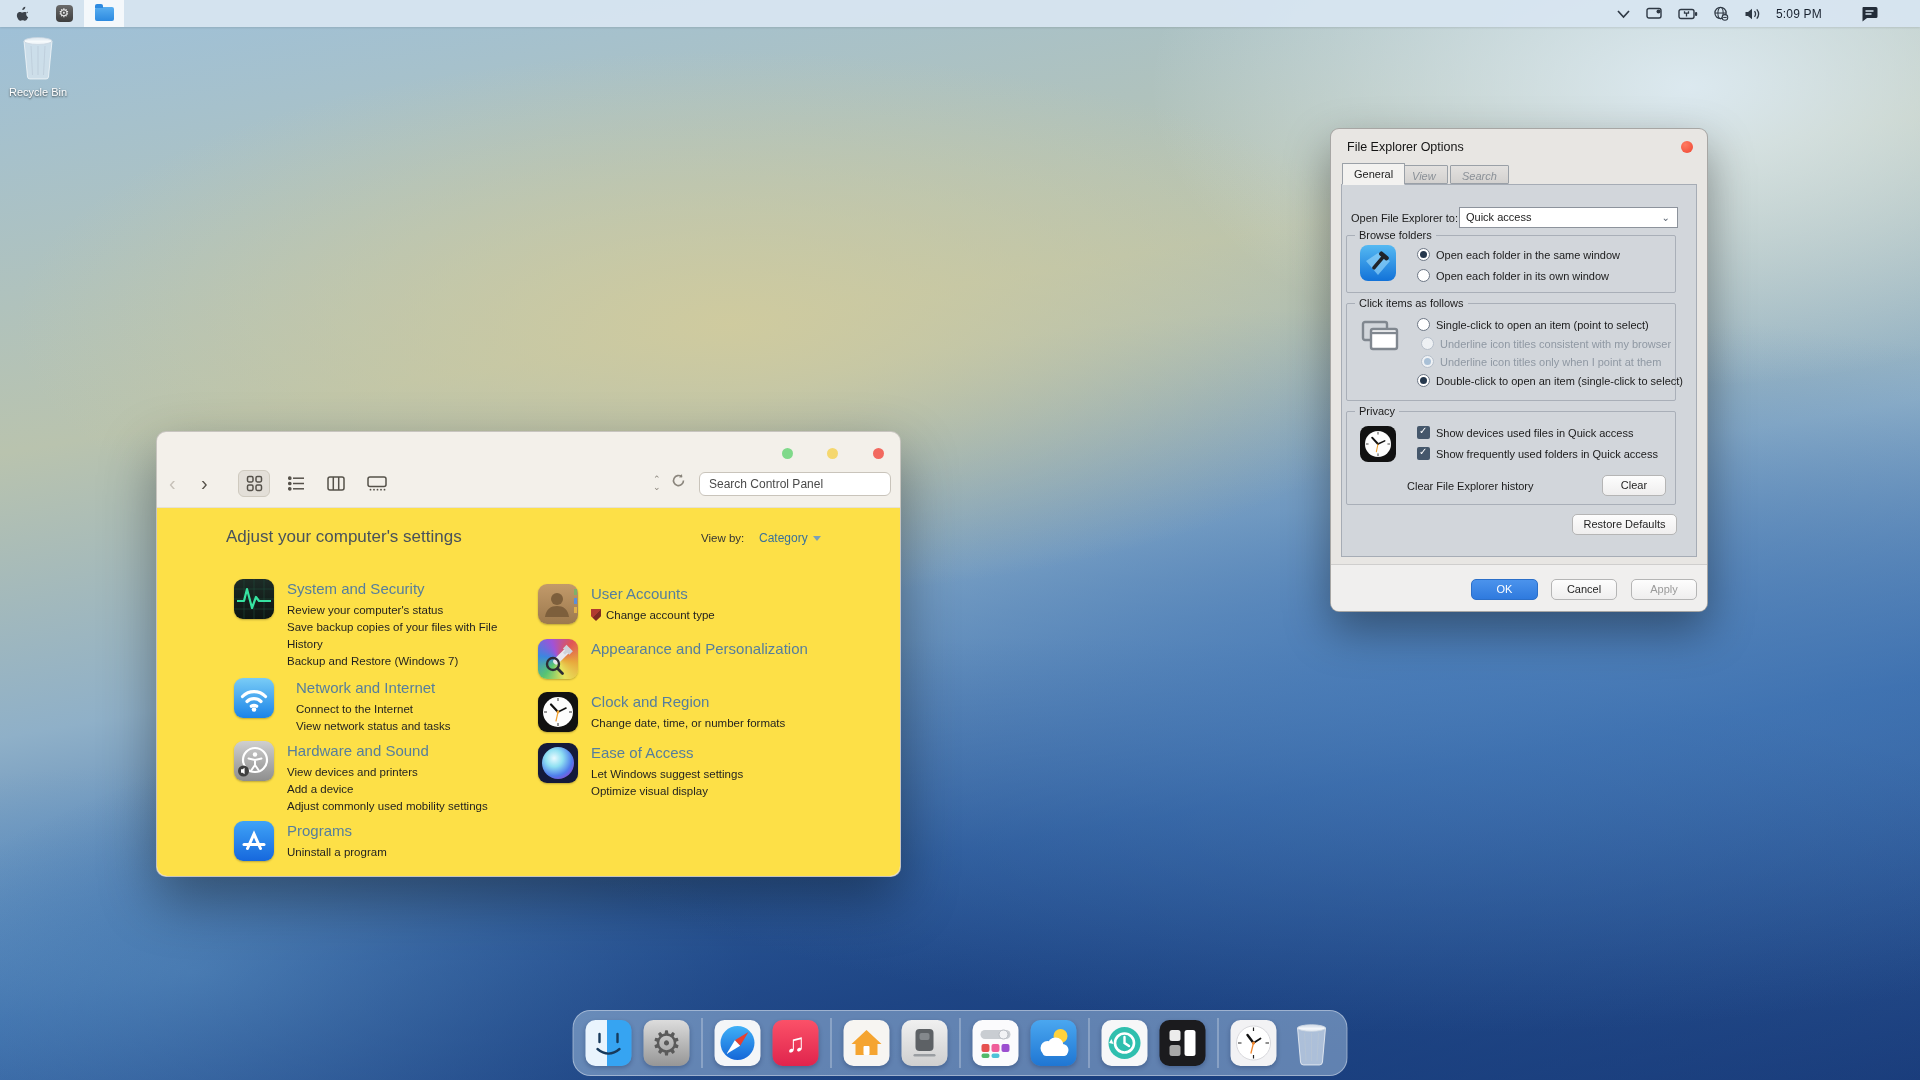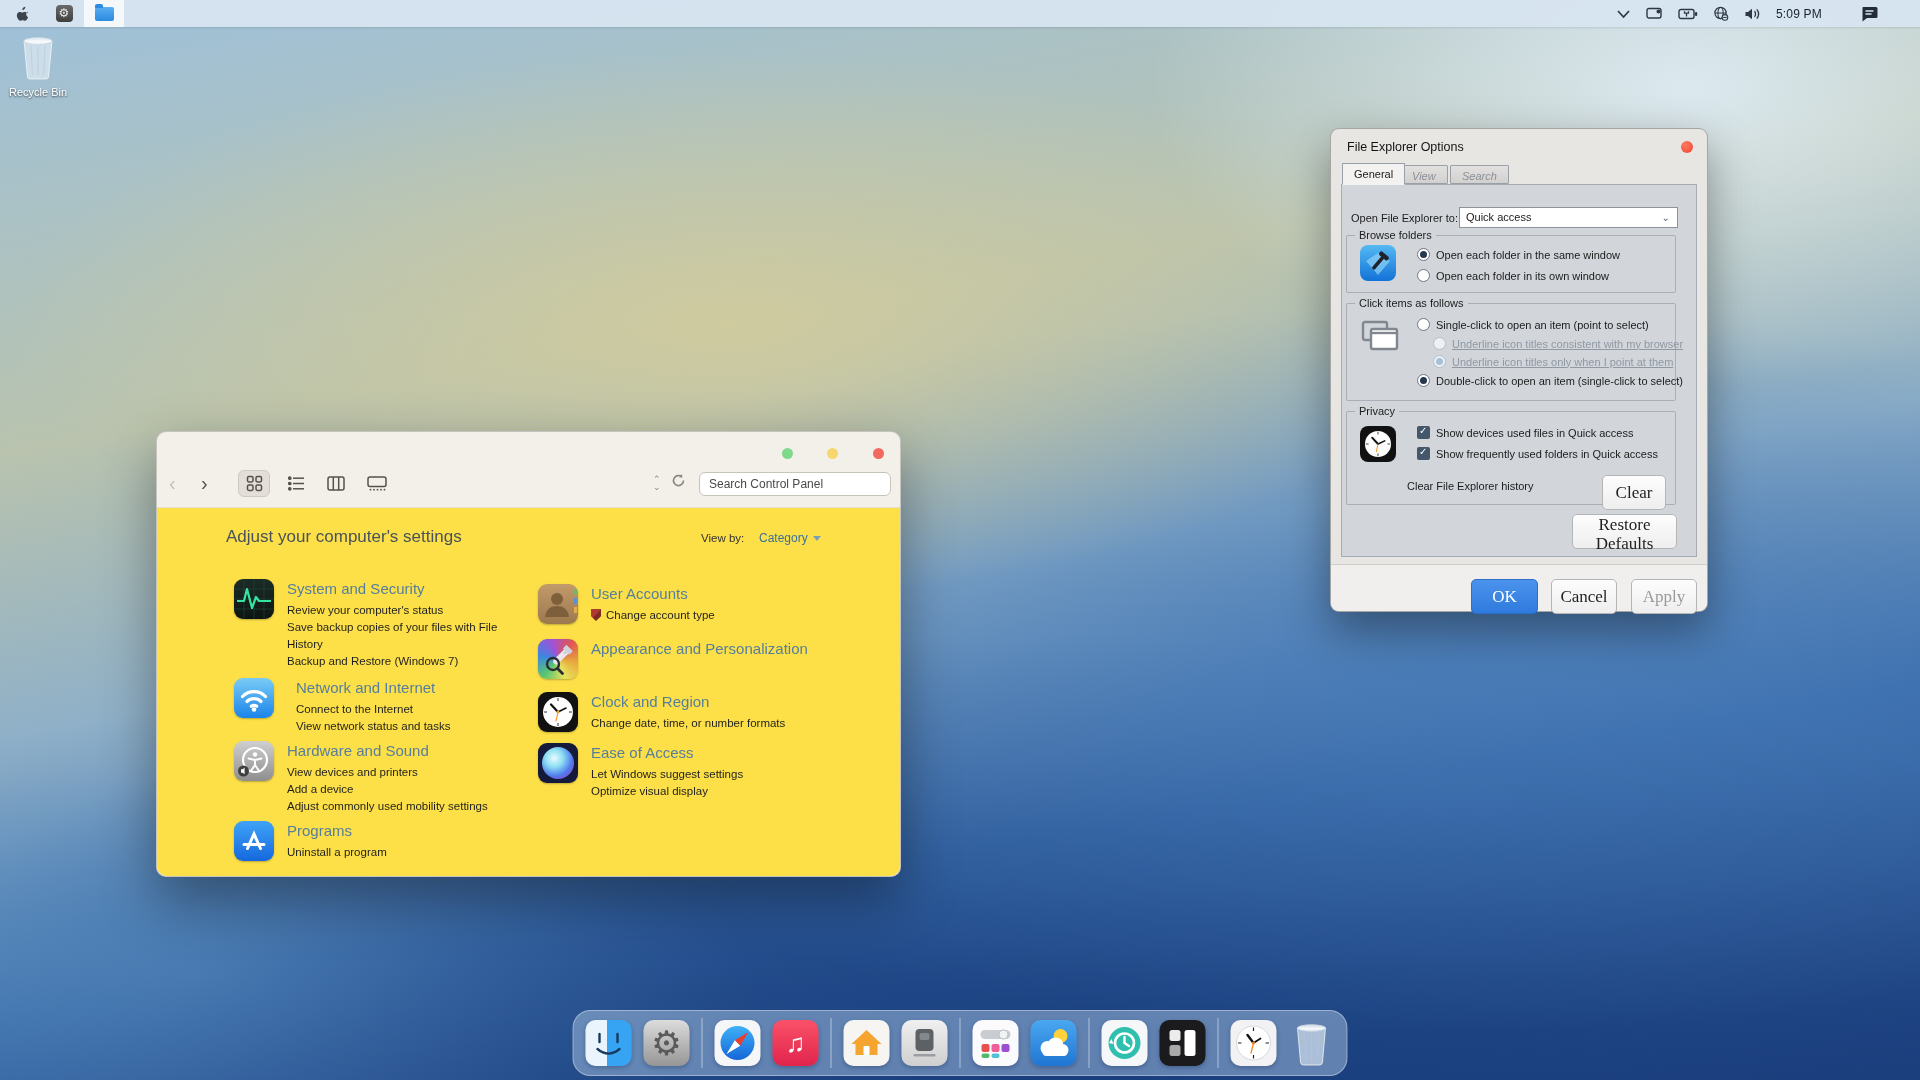--- a/index.html
+++ b/index.html
@@ -90,30 +90,30 @@
   .combo { position:absolute; left:117px; top:22px; width:219px; height:21px; background:#fff;
     border:1px solid #8d939c; padding:3px 6px; }
   .combo-chev { position:absolute; right:7px; top:4px; color:#5a6472; font-size:10px; }
   .grp { position:absolute; left:4px; width:330px; border:1px solid #a9afb8; border-radius:2px; }
   .glab { position:absolute; top:-7px; left:8px; background:#d2d6db; padding:0 4px; }
   .g-browse { top:50px; height:58px; }
   .g-click { top:118px; height:98px; }
   .g-privacy { top:226px; height:94px; }
   .grp-ico { position:absolute; left:13px; }
   .opt { position:absolute; left:70px; display:flex; align-items:center; gap:6px; white-space:nowrap; }
-  .opt.indent { left:86px;text-decoration:underline; }
+  .opt.indent { left:74px; }
   .opt.dis { color:#8f98a3; }
   .radio { width:13px; height:13px; border-radius:50%; background:#fff; border:1px solid #6d7785; position:relative; flex:0 0 13px; }
   .radio.sel::after { content:""; position:absolute; inset:2px; border-radius:50%; background:#26384d; }
   .radio.dis { border-color:#b6bfca; background:#eef1f4; }
   .radio.dis.sel::after { background:#a9c0d6; }
   .cb { width:13px; height:13px; border-radius:2px; background:#45576b; position:relative; flex:0 0 13px; }
   .cb::after { content:"✓"; position:absolute; left:2px; top:-1px; color:#fff; font-size:10px; }
-  .btn { position:absolute; height:35px; background:linear-gradient(#fdfdfd,#efeeee); border:1px solid #b5b5b5;
-    border-radius:5px; font-size:17px; color:#1f1f1f; text-align:center; line-height:19px; cursor:pointer;font-family:Liberation Serif, serif; }
+  .btn { position:absolute; height:21px; background:linear-gradient(#fdfdfd,#efeeee); border:1px solid #b5b5b5;
+    border-radius:5px; font-size:11px; color:#1f1f1f; text-align:center; line-height:19px; cursor:pointer; }
   .btn-clear { left:255px; top:63px; width:64px; }
   .btn-restore { left:230px; top:329px; width:105px; }
   .dlg-footer { position:absolute; left:0; right:0; bottom:0; height:47px; background:#f0efee;
     border-top:1px solid #cfcecd; border-radius:0 0 8px 8px; }
   .btn-ok { left:140px; top:14px; width:67px; background:linear-gradient(#4b93ec,#2f7ade); border-color:#2b6fc9; color:#fff; }
   .btn-cancel { left:220px; top:14px; width:66px; }
   .btn-apply { left:300px; top:14px; width:66px; color:#9a9a9a; }
   .clear-lab { position:absolute; left:60px; top:68px; }
 
   

